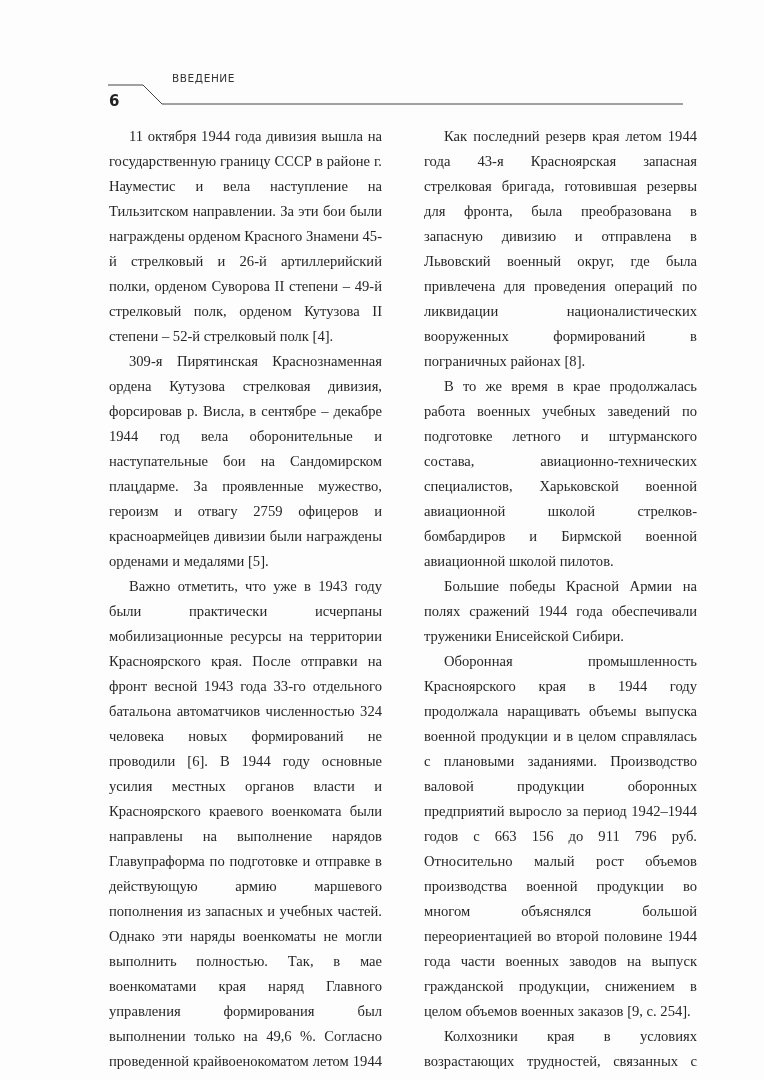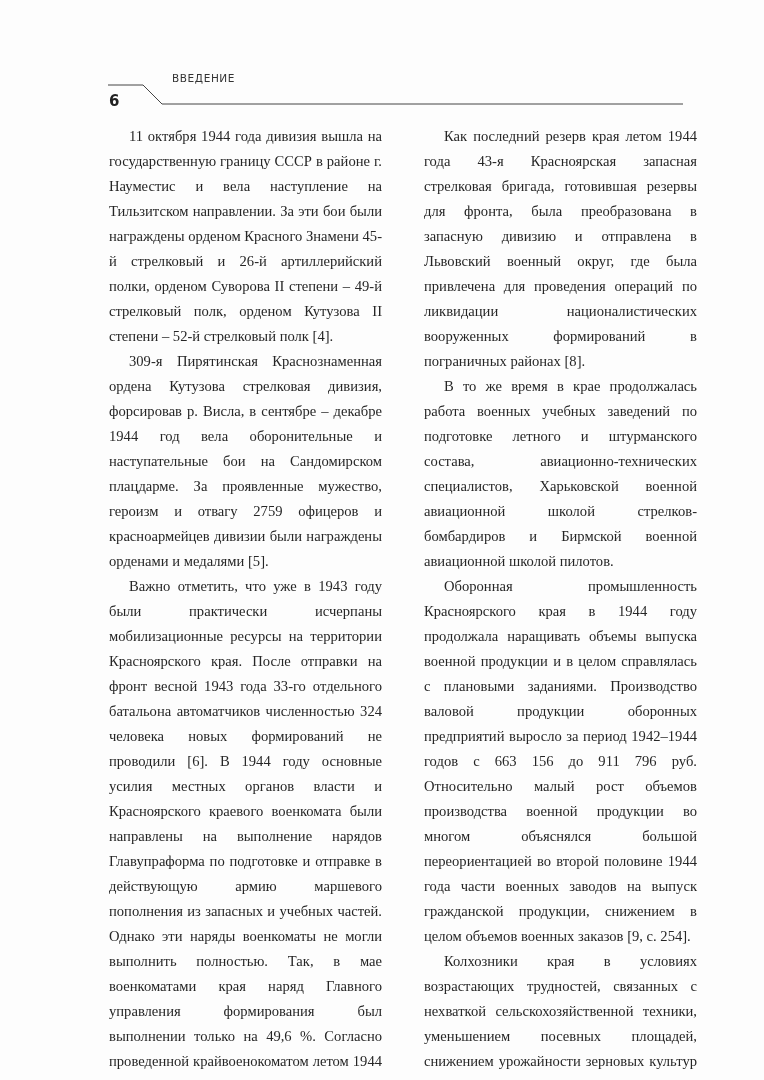--- a/index.html
+++ b/index.html
@@ -35,16 +35,17 @@
 
   <div class="column col-left">
     <p>11 октября 1944 года дивизия вышла на государственную границу СССР в районе г. Науместис и вела наступление на Тильзитском направлении. За эти бои были награждены орденом Красного Знамени 45-й стрелковый и 26-й артиллерийский полки, орденом Суворова II степени – 49-й стрелковый полк, орденом Кутузова II степени – 52-й стрелковый полк [4].</p>
     <p>309-я Пирятинская Краснознаменная ордена Кутузова стрелковая дивизия, форсировав р. Висла, в сентябре – декабре 1944 год вела оборонительные и наступательные бои на Сандомирском плацдарме. За проявленные мужество, героизм и отвагу 2759 офицеров и красноармейцев дивизии были награждены орденами и медалями [5].</p>
     <p>Важно отметить, что уже в 1943 году были практически исчерпаны мобилизационные ресурсы на территории Красноярского края. После отправки на фронт весной 1943 года 33-го отдельного батальона автоматчиков численностью 324 человека новых формирований не проводили [6]. В 1944 году основные усилия местных органов власти и Красноярского краевого военкомата были направлены на выполнение нарядов Главупраформа по подготовке и отправке в действующую армию маршевого пополнения из запасных и учебных частей. Однако эти наряды военкоматы не могли выполнить полностью. Так, в мае военкоматами края наряд Главного управления формирования был выполнении только на 49,6 %. Согласно проведенной крайвоенокоматом летом 1944 года перерегистрации мобилизационного резерва годными к строевой службе оказалось всего лишь 3548 человек, годными к нестроевой службе – 15 690 человек [7].</p>
   </div>
 
   <div class="column col-right">
     <p>Как последний резерв края летом 1944 года 43-я Красноярская запасная стрелковая бригада, готовившая резервы для фронта, была преобразована в запасную дивизию и отправлена в Львовский военный округ, где была привлечена для проведения операций по ликвидации националистических вооруженных формирований в пограничных районах [8].</p>
     <p>В то же время в крае продолжалась работа военных учебных заведений по подготовке летного и штурманского состава, авиационно-технических специалистов, Харьковской военной авиационной школой стрелков-бомбардиров и Бирмской военной авиационной школой пилотов.</p>
+    <p>Большие победы Красной Армии на полях сражений 1944 года обеспечивали труженики Енисейской Сибири.</p>
     <p>Оборонная промышленность Красноярского края в 1944 году продолжала наращивать объемы выпуска военной продукции и в целом справлялась с плановыми заданиями. Производство валовой продукции оборонных предприятий выросло за период 1942–1944 годов с 663 156 до 911 796 руб. Относительно малый рост объемов производства военной продукции во многом объяснялся большой переориентацией во второй половине 1944 года части военных заводов на выпуск гражданской продукции, снижением в целом объемов военных заказов [9, с. 254].</p>
     <p>Колхозники края в условиях возрастающих трудностей, связанных с нехваткой сельскохозяйственной техники, уменьшением посевных площадей, снижением урожайности зерновых культур и поголовья скота, использовали все возможности для выполнения плана государственных поставок сельскохозяйственной продук-</p>
   </div>
 </div>
 
 </body></html>

